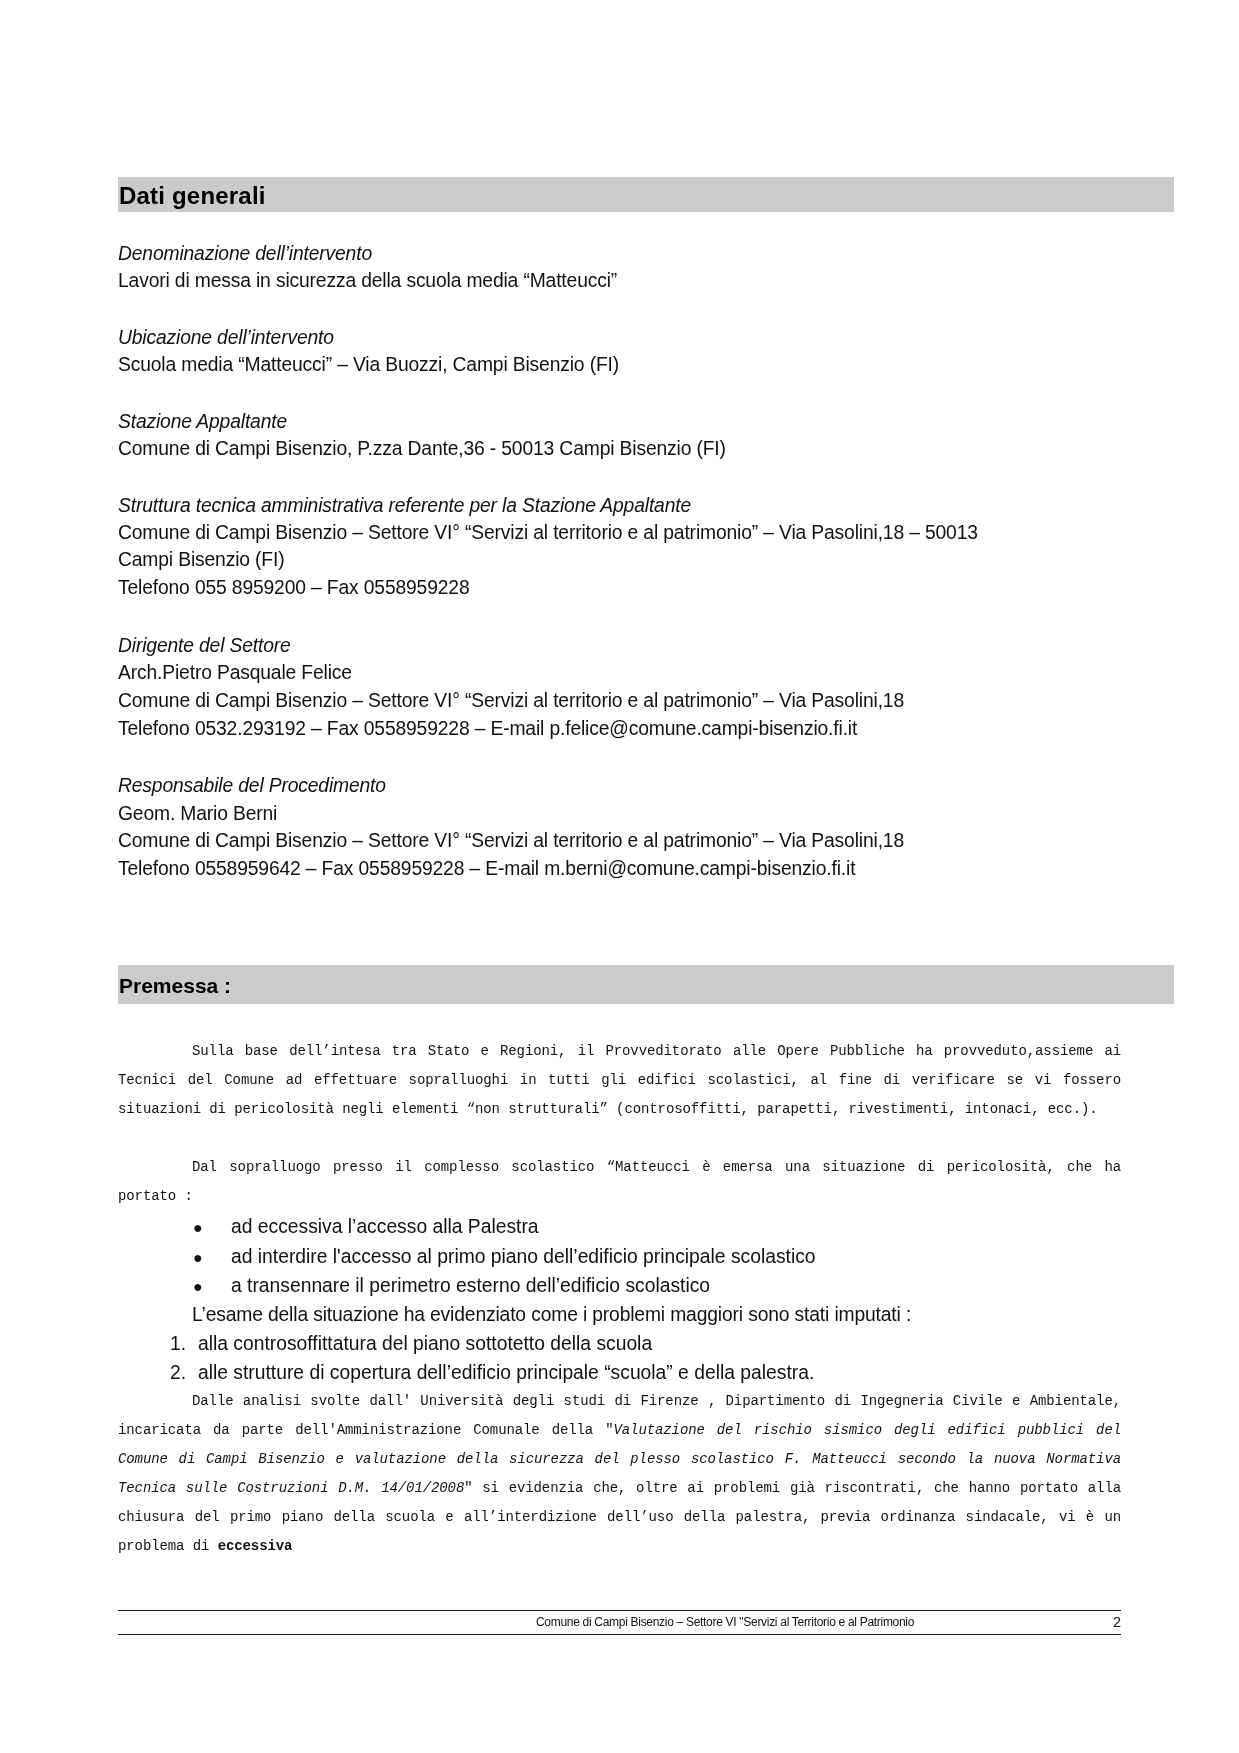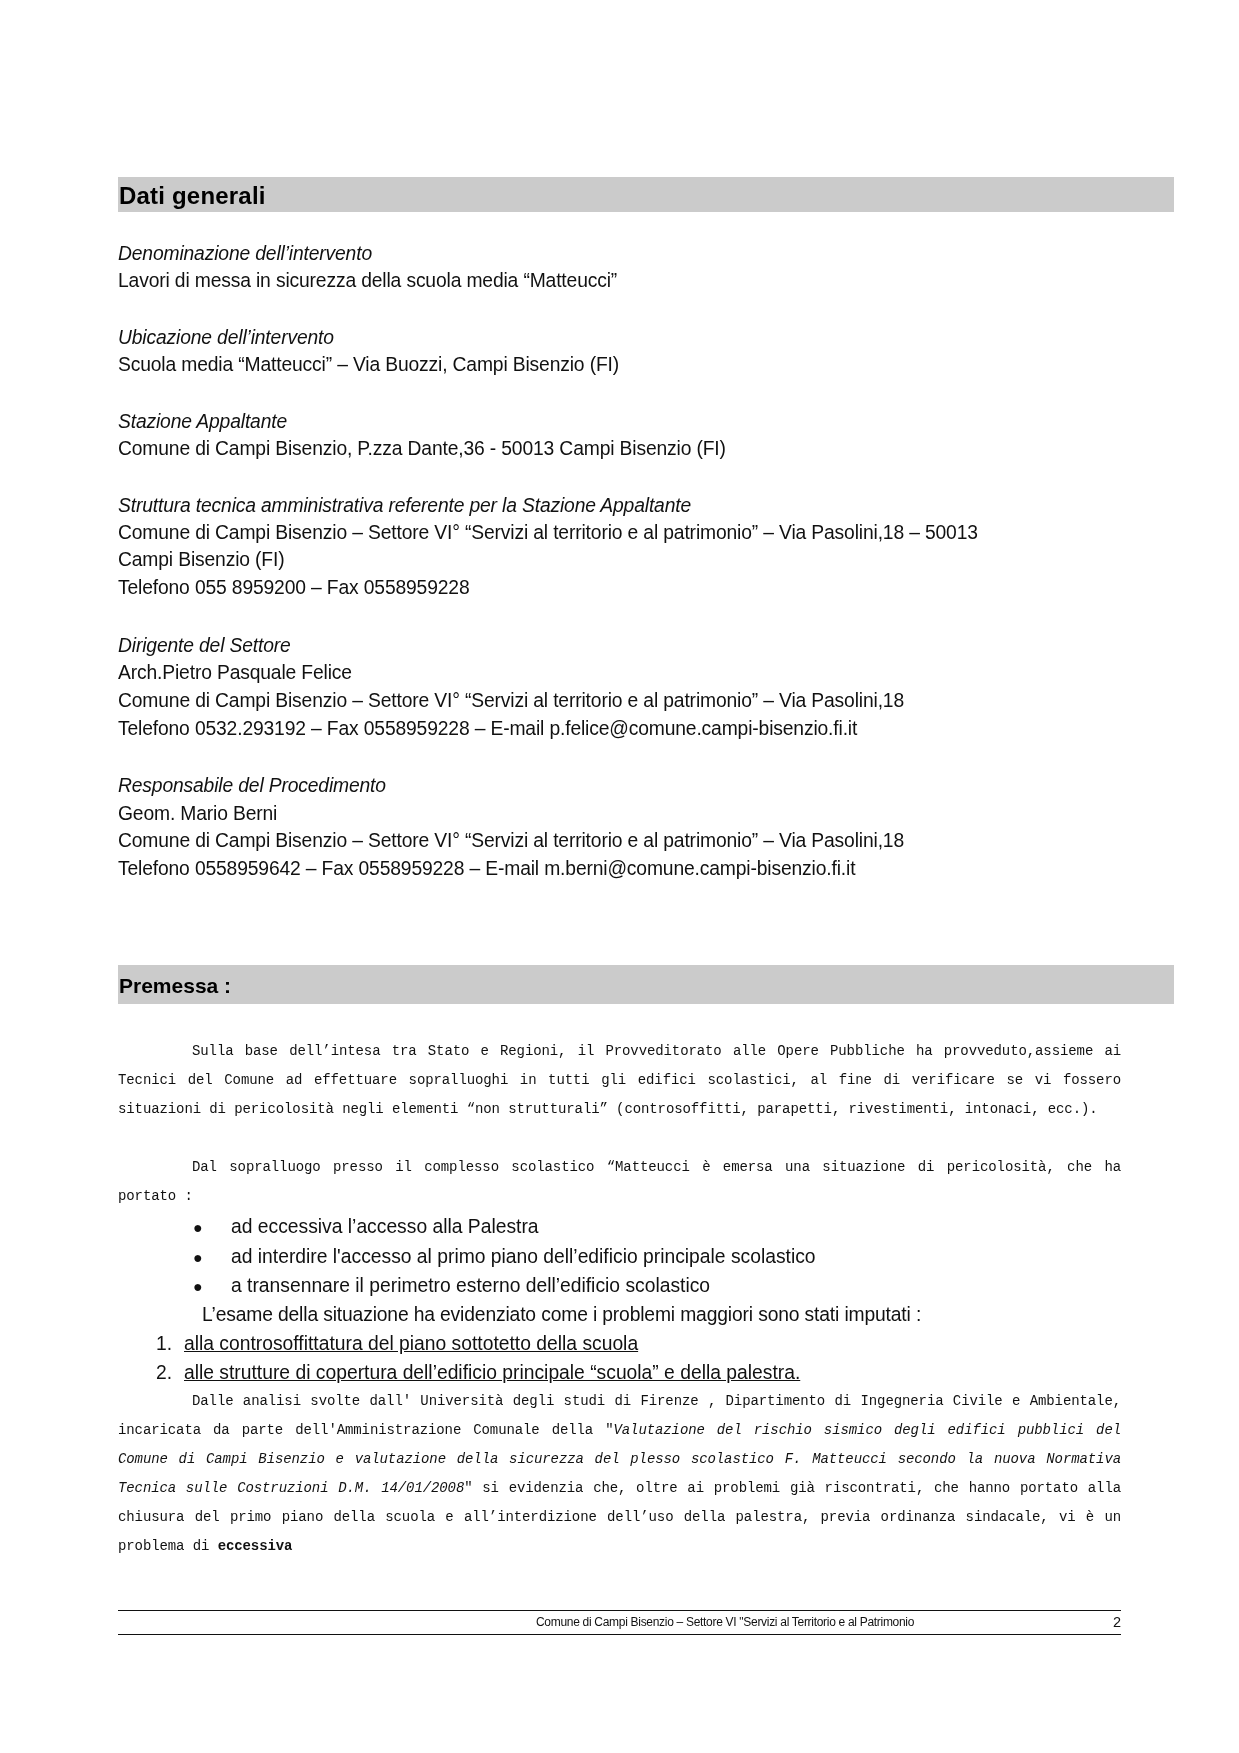--- a/index.html
+++ b/index.html
@@ -22,21 +22,21 @@
     .para {
       position: absolute; left: 0; width: 1003px; font-size: 14px; line-height: 29px;
       text-align: justify; letter-spacing: -0.1px; font-family: Liberation Mono, monospace;
     }
     .para .ind { display: inline-block; width: 74px; }
     .bullet {
       position: absolute; left: 75px; white-space: nowrap; font-size: 19.3px; line-height: 29px;
     }
     .bullet .dot { display: inline-block; width: 38px; font-size: 16px; }
     .num {
-      position: absolute; left: 38px; white-space: nowrap; font-size: 19.3px; line-height: 29px; text-decoration: underline;
+      position: absolute; left: 52px; white-space: nowrap; font-size: 19.3px; line-height: 29px;
     }
     .num .n { display: inline-block; width: 28px; }
     .hr { position: absolute; left: 0; width: 1003px; height: 0; border-top: 1.5px solid #111; }
     .footer-text {
       position: absolute; top: 1612px; left: 418px; font-size: 12px; line-height: 20px;
       white-space: nowrap; letter-spacing: -0.3px;
     }
     .footer-num {
       position: absolute; top: 1612px; right: 0; font-size: 14.5px; line-height: 20px;
     }
@@ -76,21 +76,21 @@
   <div class="band h2">Premessa :</div>
 
   <div class="para" style="top:1037px"><span class="ind"></span><span>Sulla base dell’intesa tra Stato e Regioni, il Provveditorato alle Opere Pubbliche ha provveduto,assieme ai Tecnici del Comune ad effettuare sopralluoghi in tutti gli edifici scolastici, al fine di verificare se vi fossero situazioni di pericolosità negli elementi “non strutturali” (controsoffitti, parapetti, rivestimenti, intonaci, ecc.).</span></div>
 
   <div class="para" style="top:1153px"><span class="ind"></span><span>Dal sopralluogo presso il complesso scolastico “Matteucci  è emersa una situazione di pericolosità, che ha portato :</span></div>
 
   <div class="bullet" style="top:1212px"><span class="dot">●</span><span>ad eccessiva l’accesso alla Palestra</span></div>
   <div class="bullet" style="top:1242px"><span class="dot">●</span><span>ad interdire l'accesso al primo piano dell’edificio principale scolastico</span></div>
   <div class="bullet" style="top:1271px"><span class="dot">●</span><span>a transennare il perimetro esterno dell’edificio scolastico</span></div>
 
-  <div class="line" style="top:1300px; left:84px; line-height:29px">L’esame della situazione ha evidenziato come i problemi maggiori sono stati imputati :</div>
+  <div class="line" style="top:1300px; left:74px; line-height:29px">L’esame della situazione ha evidenziato come i problemi maggiori sono stati imputati :</div>
 
   <div class="num" style="top:1329px"><span class="n">1.</span><span>alla controsoffittatura del piano sottotetto della scuola</span></div>
   <div class="num" style="top:1358px"><span class="n">2.</span><span>alle strutture di copertura dell’edificio principale “scuola” e della palestra.</span></div>
 
   <div class="para" style="top:1387px"><span class="ind"></span><span>Dalle analisi svolte dall' Università degli studi di Firenze , Dipartimento di Ingegneria Civile e Ambientale, incaricata da parte dell'Amministrazione Comunale della "</span><span class="it">Valutazione del rischio sismico degli edifici pubblici del Comune di Campi Bisenzio e valutazione della sicurezza del plesso scolastico F. Matteucci  secondo la nuova Normativa Tecnica sulle Costruzioni D.M. 14/01/2008</span><span>" si evidenzia che, oltre ai problemi già riscontrati, che hanno portato alla chiusura del primo piano della scuola e all’interdizione dell’uso della palestra, previa ordinanza sindacale, vi è un problema di </span><b>eccessiva</b></div>
 
   <div class="hr" style="top:1610px"></div>
   <div class="footer-text">Comune di Campi Bisenzio – Settore VI "Servizi al Territorio e al Patrimonio</div>
   <div class="footer-num">2</div>
   <div class="hr" style="top:1634px"></div>

